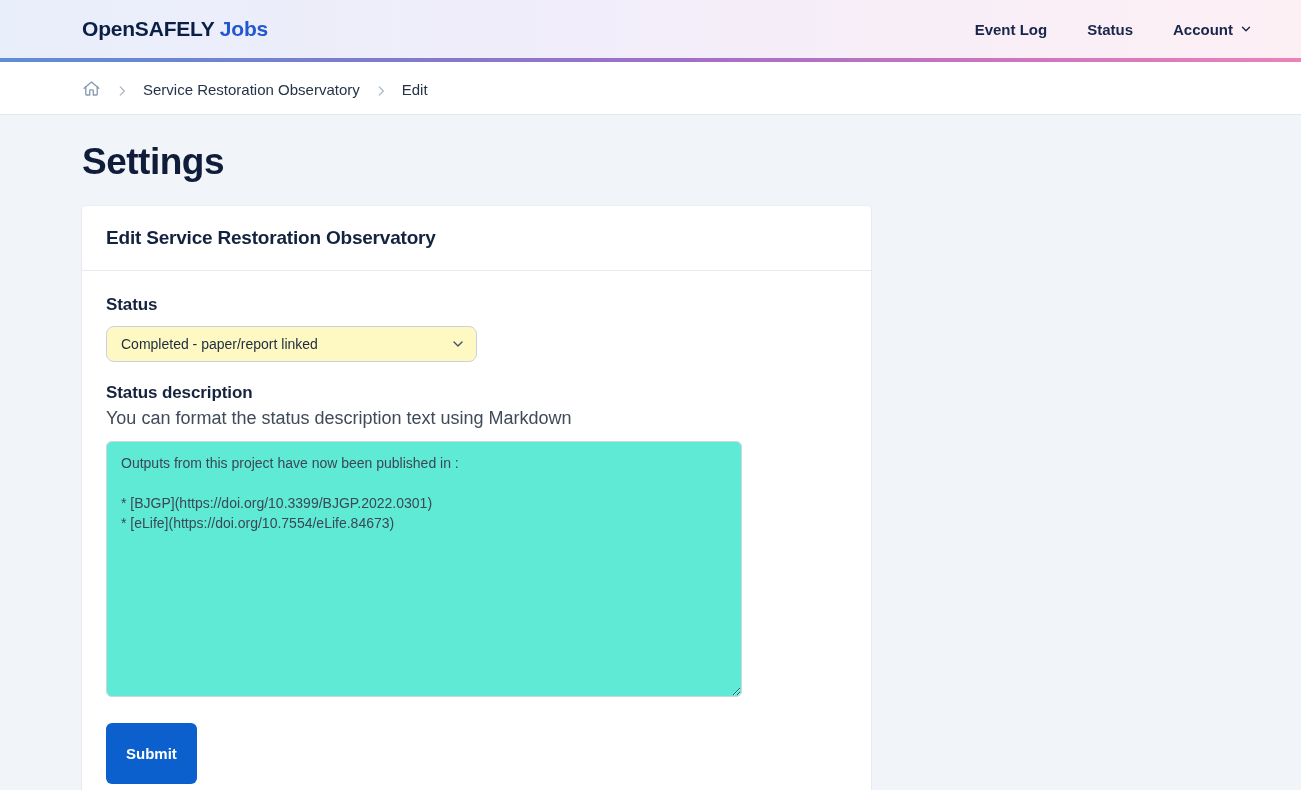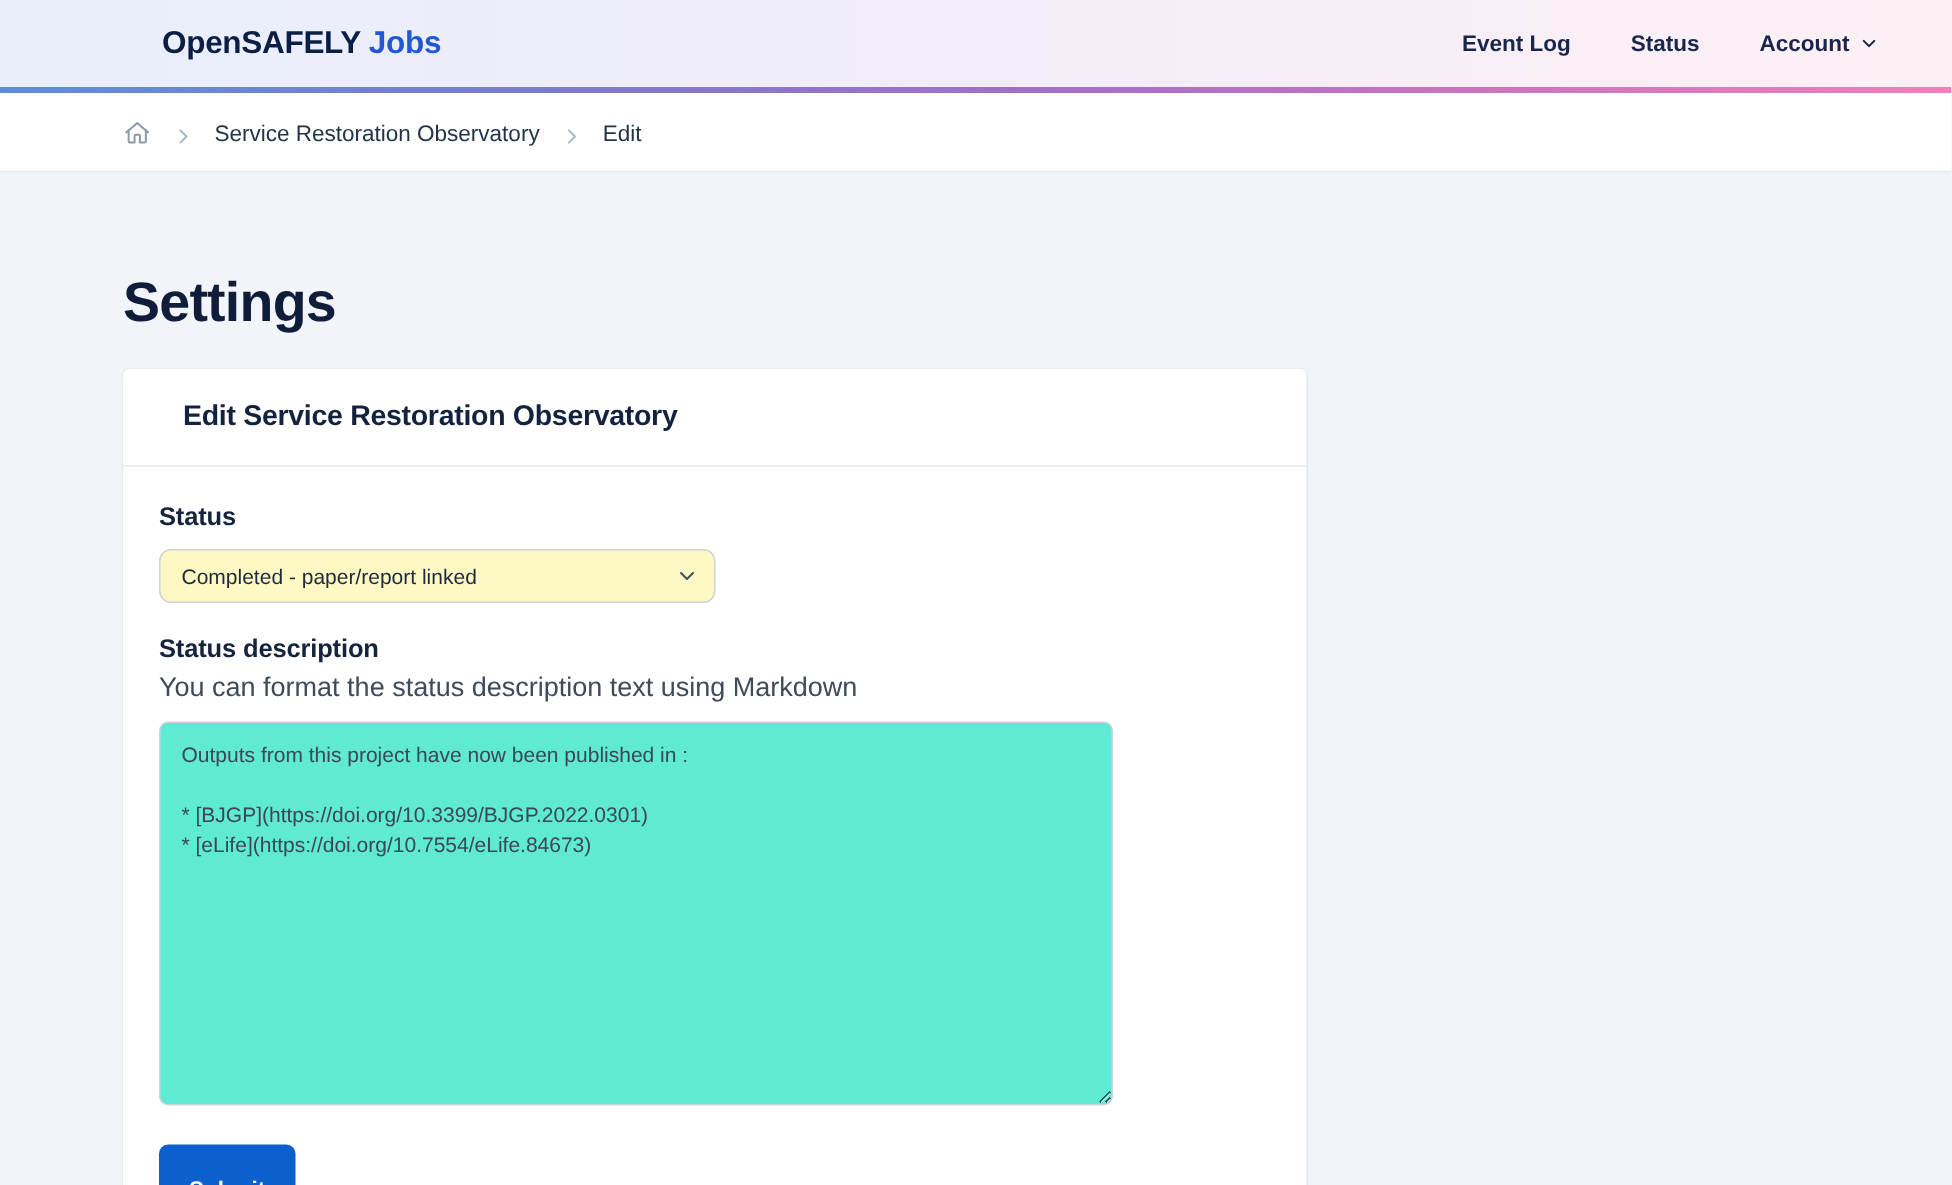--- a/index.html
+++ b/index.html
@@ -10,21 +10,21 @@
   }
   body { width: 1301px; min-height: 790px; margin: 0 auto; }
 
   
   .site-header {
     height: 58px;
     background: linear-gradient(to right, #e9eefb 0%, #f1edfa 45%, #f8eef7 72%, #fdf0f5 100%);
     display: flex;
     align-items: center;
     justify-content: space-between;
-    padding: 0 48px 0 108px;
+    padding: 0 48px 0 82px;
   }
   .brand { font-size: 21px; font-weight: 700; letter-spacing: -0.2px; cursor: pointer; }
   .brand .brand-primary { color: #0b1f45; }
   .brand .brand-secondary { color: #2257d2; }
   .main-nav { display: flex; align-items: center; gap: 40px; }
   .nav-item {
     font-size: 15px;
     font-weight: 600;
     color: #17264a;
     display: flex;
@@ -55,32 +55,31 @@
   .crumb-current { font-size: 15px; color: #243447; }
 
   
   .main-wrap { padding: 26px 82px 22px 82px; }
   .page-title {
     font-size: 37px;
     font-weight: 700;
     color: #0f1d3a;
     letter-spacing: -0.5px;
     margin-bottom: 23px;
-    margin-top: 40px;
   }
 
   .card {
     background: #ffffff;
     width: 789px;
     border-radius: 4px;
     box-shadow: 0 1px 2px rgba(15, 30, 60, 0.08), 0 0 0 1px rgba(15, 30, 60, 0.02);
     overflow: hidden;
   }
   .card-header {
-    padding: 21px 40px;
+    padding: 21px 24px;
     border-bottom: 1px solid #e6e9ee;
   }
   .card-title { font-size: 19px; font-weight: 700; color: #13233f; letter-spacing: -0.2px; }
   .card-body { padding: 24px 24px 21px 24px; }
 
   .field-label {
     display: block;
     font-size: 17px;
     font-weight: 600;
     color: #16233d;

